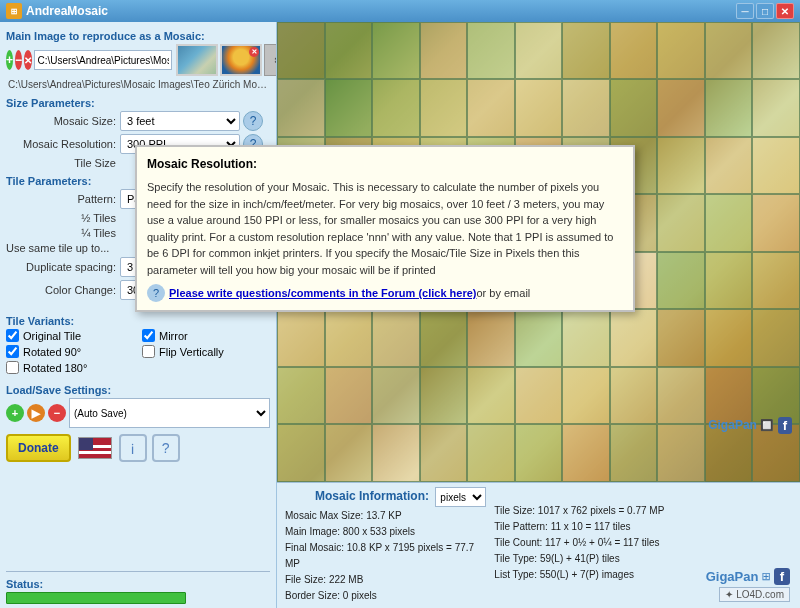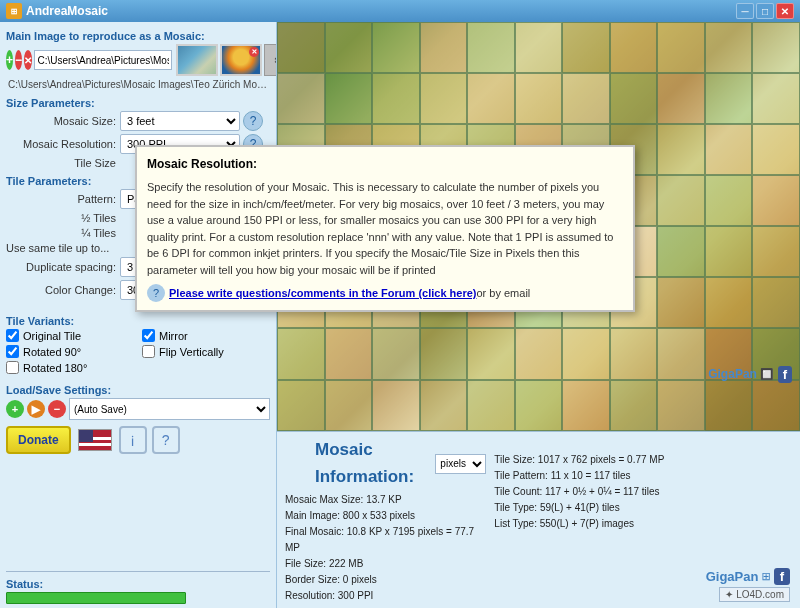--- a/index.html
+++ b/index.html
@@ -255,21 +255,21 @@
       border: 2px solid #a0b8d0;
       border-radius: 4px;
       display: flex;
       align-items: center;
       justify-content: center;
       font-size: 14px;
       color: #5080c0;
       cursor: pointer;
     }
     .autosave-select {
-      height: 22px;
+      height: 30px;
       font-size: 10px;
       border: 1px solid #a0b8d0;
       background: white;
       flex: 1;
     }
     .status-section {
       margin-top: auto;
       border-top: 1px solid #a0b8d0;
       padding-top: 2px;
     }
@@ -330,21 +330,21 @@
     }
     .info-col {
       flex: 1;
       font-size: 10px;
       color: #222;
       line-height: 1.6;
     }
     .info-col .info-title {
       color: #2060a0;
       font-weight: bold;
-      font-size: 17px;
+      font-size: 12px;
       margin-bottom: 2px;
       padding-left: 30px;
     }
     .pixels-select {
       height: 20px;
       font-size: 10px;
       border: 1px solid #a0b8d0;
       background: white;
       margin-left: 4px;
     }
@@ -699,21 +699,20 @@
             <option>pixels</option>
             <option>inches</option>
             <option>cm</option>
           </select>
         </div>
         <div>Mosaic Max Size: 13.7 KP</div>
         <div>Main Image: 800 x 533 pixels</div>
         <div>Final Mosaic: 10.8 KP x 7195 pixels = 77.7 MP</div>
         <div>File Size: 222 MB</div>
         <div>Border Size: 0 pixels</div>
-        <div>Resolution: 300 PPI</div>
       </div>
       <div class="info-col">
         <div style="height:16px;"></div>
         <div>Tile Size: 1017 x 762 pixels = 0.77 MP</div>
         <div>Tile Pattern: 11 x 10 = 117 tiles</div>
         <div>Tile Count: 117 + 0½ + 0¼ = 117 tiles</div>
         <div>Tile Type: 59(L) + 41(P) tiles</div>
         <div>List Type: 550(L) + 7(P) images</div>
       </div>
       <div style="display:flex;flex-direction:column;align-items:flex-end;justify-content:flex-end;padding:2px;">

